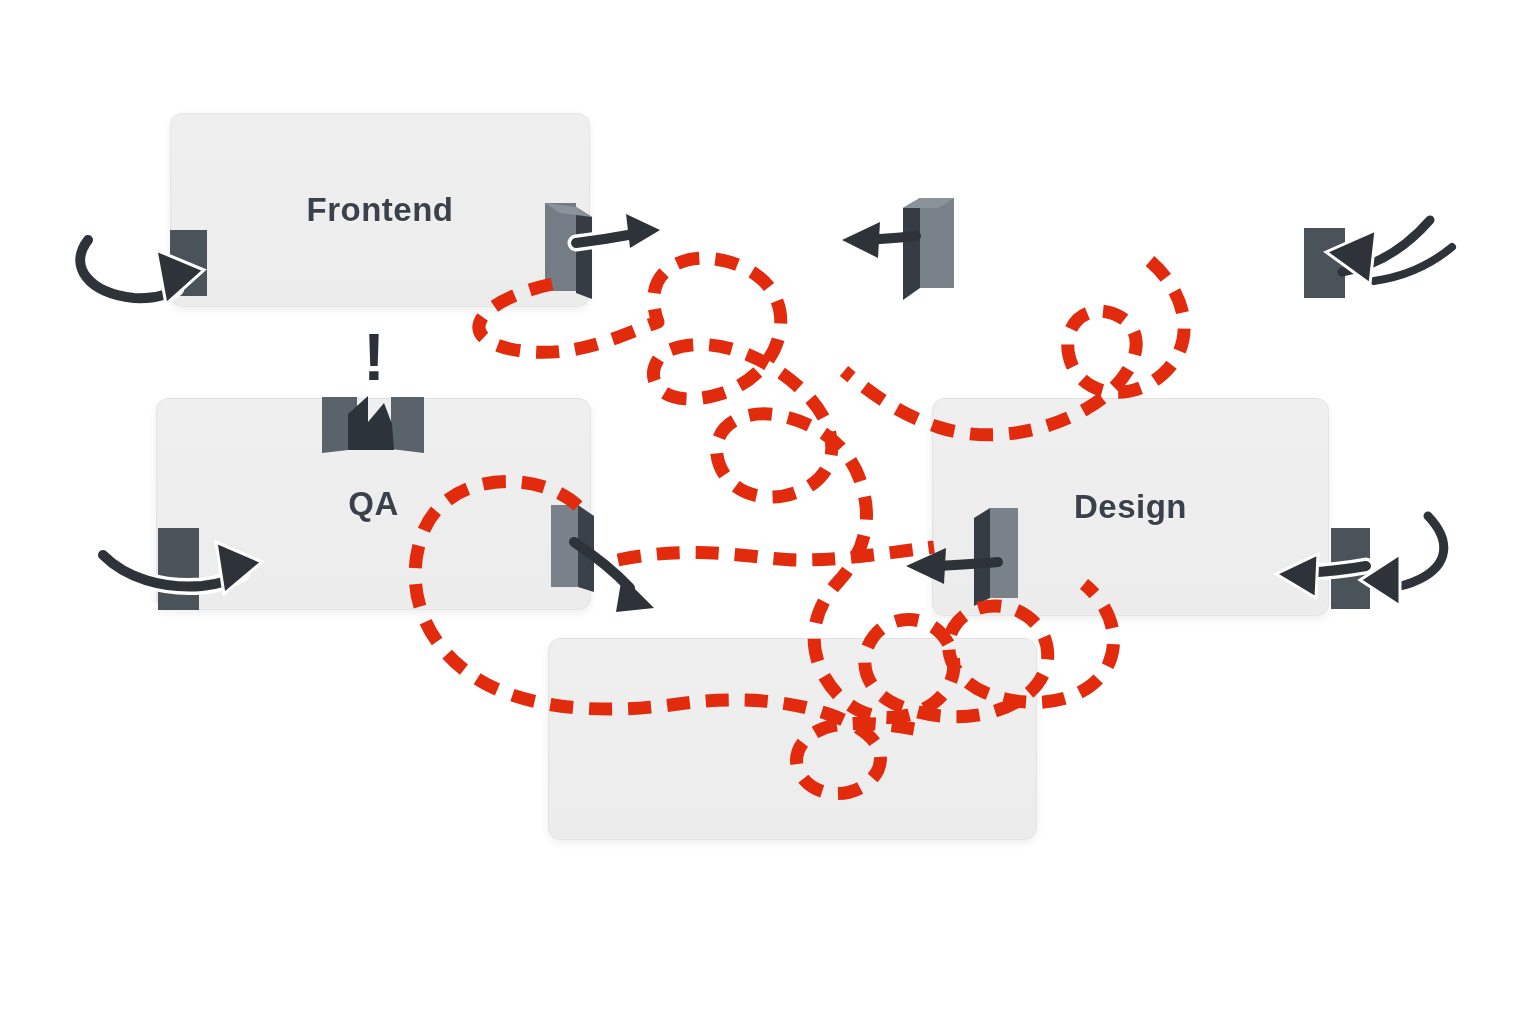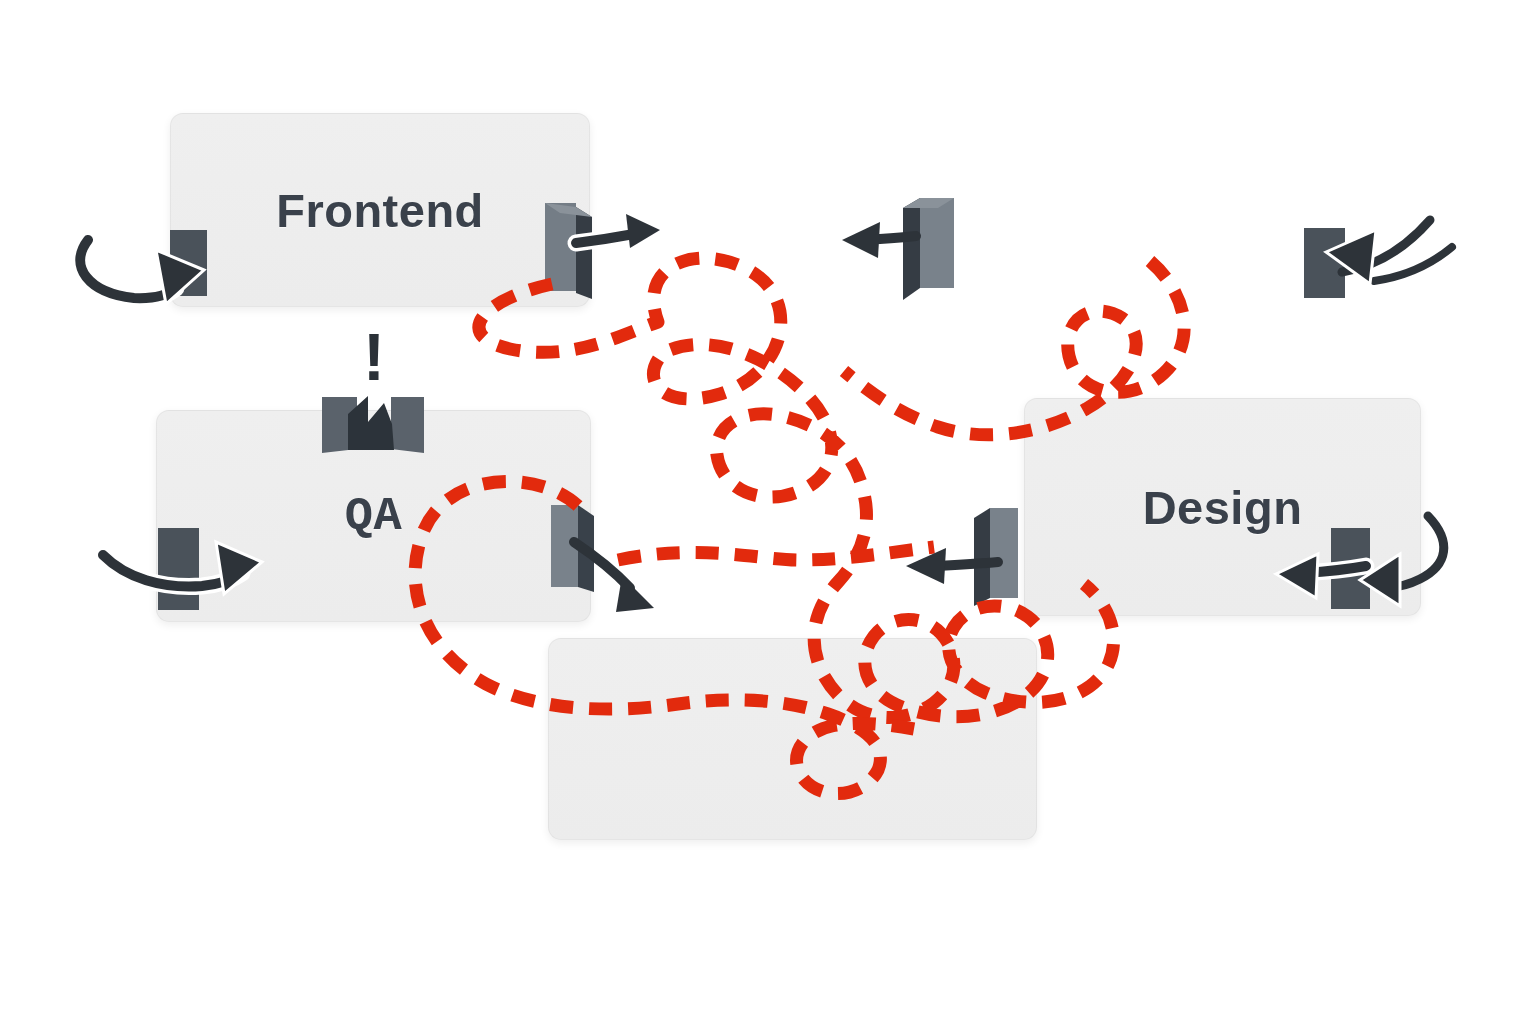--- a/index.html
+++ b/index.html
@@ -7,27 +7,27 @@
     position:relative;width:1536px;height:1024px;overflow:hidden;
     background:#ffffff;font-family:"Liberation Sans","DejaVu Sans",sans-serif;
   }
   .node{
     position:absolute;background:linear-gradient(180deg,#efefef 0%,#ececec 100%);
     border-radius:13px;border:1px solid rgba(0,0,0,0.04);
     box-shadow:0 3px 8px rgba(0,0,0,0.07);
     display:flex;align-items:center;justify-content:center;
   }
   .node .label{
-    color:#3a414b;font-weight:bold;font-size:47px;letter-spacing:0.5px;
+    color:#3a414b;font-weight:bold;font-size:33px;letter-spacing:0.5px;
     text-shadow:0 1px 0 rgba(255,255,255,0.6);
   }
   .node-frontend{left:170px;top:113px;width:418px;height:192px;}
   .node-backend {left:915px;top:113px;width:430px;height:193px;}
-  .node-qa      {left:156px;top:410px;width:433px;height:210px;font-family:Liberation Mono, monospace;}
-  .node-design  {left:1024px;top:398px;width:395px;height:216px;}
+  .node-qa      {left:156px;top:398px;width:433px;height:210px;}
+  .node-design  {left:932px;top:398px;width:395px;height:216px;}
   .node-untitled{left:548px;top:638px;width:487px;height:200px;}
   .alert-mark{
     position:absolute;left:346px;top:322px;width:56px;height:78px;
     display:flex;align-items:flex-start;justify-content:center;
     color:#2b3138;font-size:66px;font-weight:800;line-height:70px;
   }
   svg.overlay{position:absolute;left:0;top:0;pointer-events:none;}
 </style>
 </head>
 <body>

